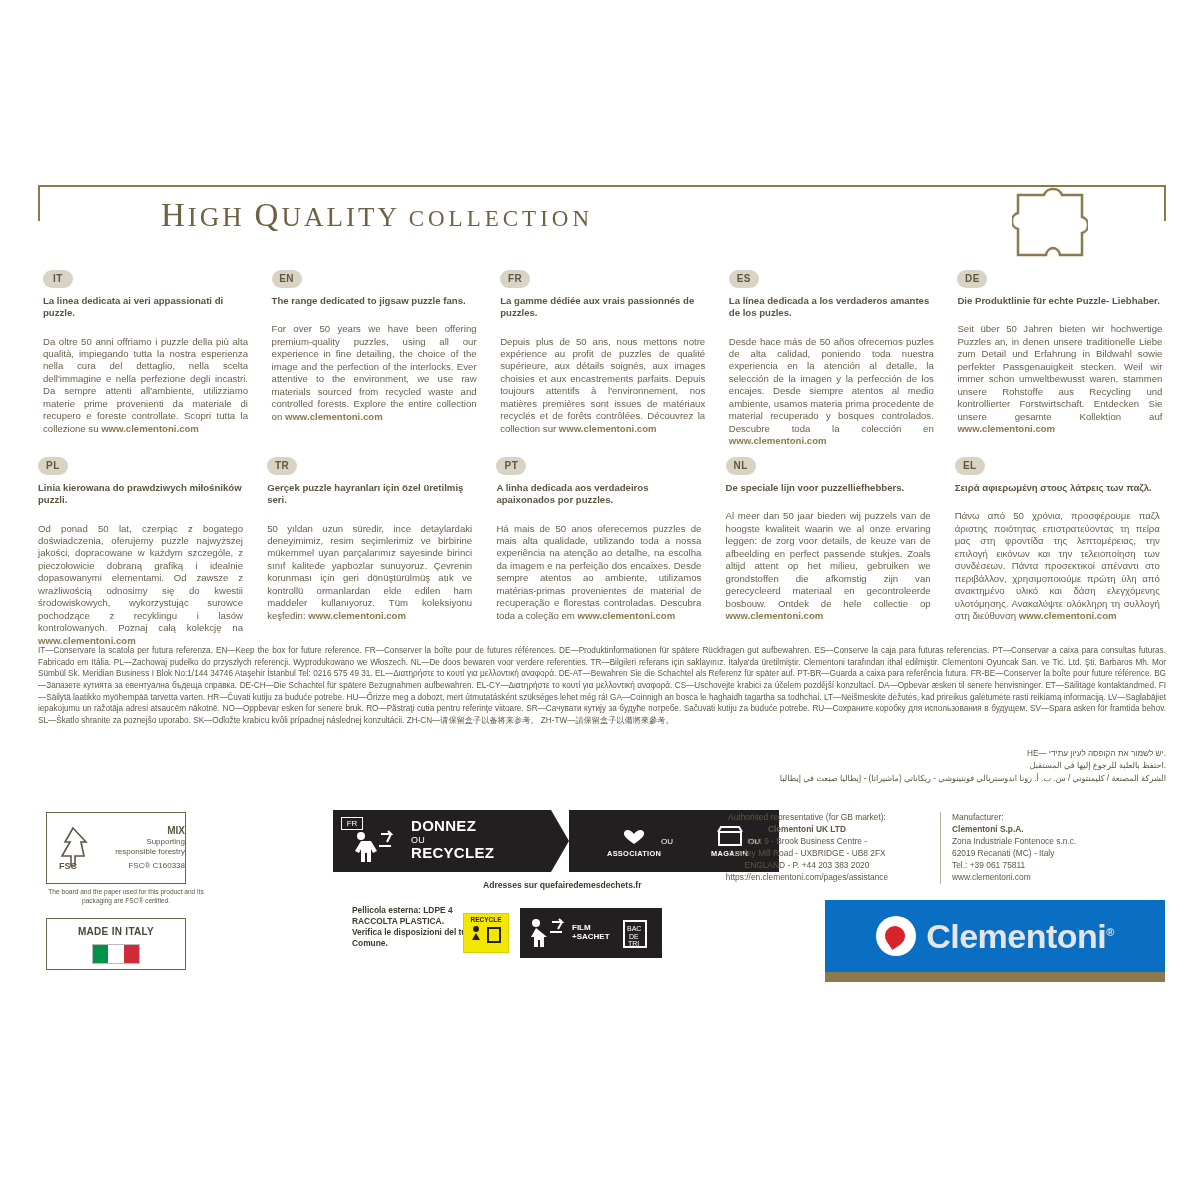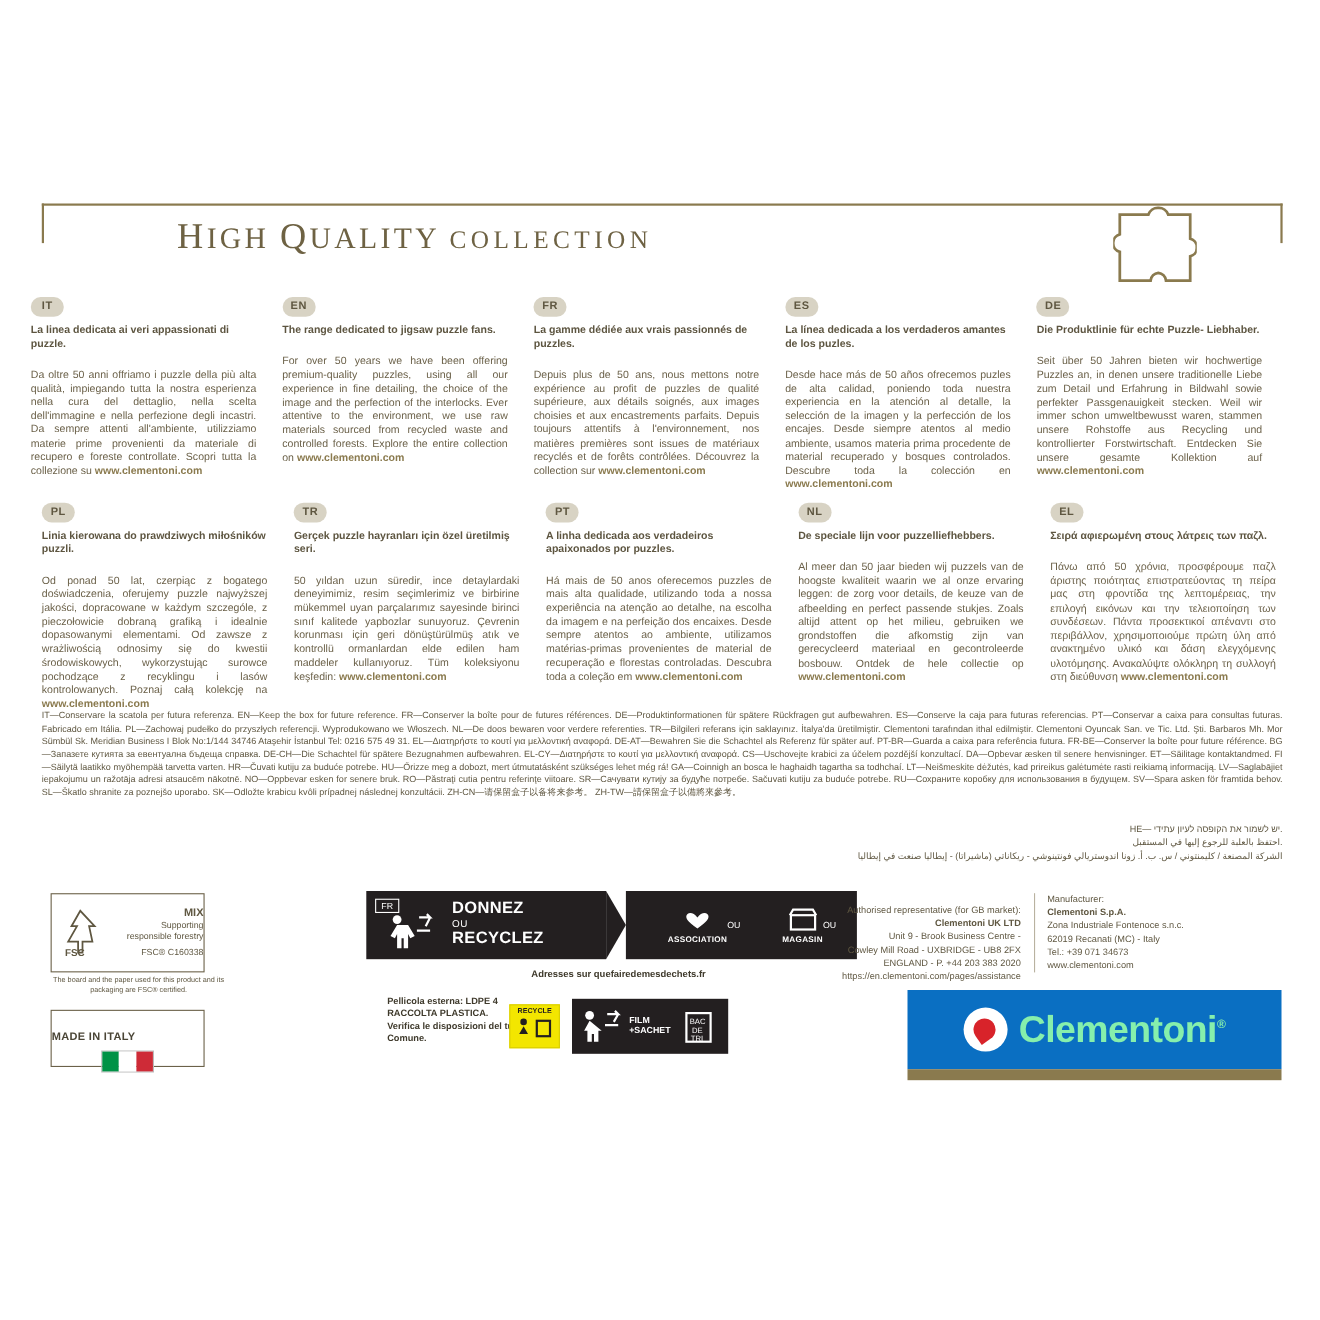--- a/index.html
+++ b/index.html
@@ -33,21 +33,21 @@
     background:#ffffff; padding:0 18px;
     white-space:nowrap;
   }
   .hdr-title .cap { font-size:33px; }
   .hdr-title .coll { font-size:23px; letter-spacing:4px; }
 
   .puzzle-icon { position:absolute; right:78px; top:2px; }
 
   
   .lang-grid {
-    position:absolute; left:28px; top:268px; width:1128px;
+    position:absolute; left:43px; top:268px; width:1128px;
     display:grid;
     grid-template-columns:repeat(5, 1fr);
     column-gap:18px;
     row-gap:0;
     gap:15px;
   }
   .lang-row2 {
     position:absolute; left:38px; top:455px; width:1128px;
     display:grid;
     grid-template-columns:repeat(5, 1fr);
@@ -93,21 +93,21 @@
   }
   .fsc-tree { width:52px; display:flex; justify-content:center; }
   .fsc-text { flex:1; text-align:right; font-size:8px; line-height:1.25; color:#5f5741; }
   .fsc-text .mix { font-weight:bold; font-size:10px; }
   .fsc-note {
     position:absolute; left:46px; top:888px; width:160px;
     font-size:6.6px; line-height:1.3; color:#5f5741; text-align:center;
   }
   .made-italy {
     position:absolute; left:46px; top:918px; width:140px; height:52px;
-    border:1px solid #6b6149; padding-top:18px;
+    border:1px solid #6b6149; text-align:center; padding-top:7px;
   }
   .made-italy .mi-text { font-size:10px; font-weight:bold; color:#4a4staff; color:#4a4536; letter-spacing:0.3px; }
   .flag { margin:7px auto 0; width:48px; height:20px; display:flex; border:0.5px solid #bbb; }
   .flag span { flex:1; }
   .flag .g { background:#009246; }
   .flag .w { background:#ffffff; }
   .flag .r { background:#ce2b37; }
 
   
   .triman {
@@ -154,21 +154,21 @@
   .recycle-badge .rb-top { font-size:6.5px; font-weight:bold; text-align:center; color:#231f20; padding-top:2px; }
   .tri-black2 {
     position:absolute; left:520px; top:908px; width:142px; height:50px; background:#231f20;
     display:flex; align-items:center;
   }
   .fs-label { color:#fff; font-size:8px; font-weight:bold; line-height:1.1; margin-left:6px; }
 
   
   .rep-block {
     position:absolute; left:686px; top:812px; width:242px;
-    text-align:right; font-size:8.4px; line-height:1.42; color:#5f5741;margin-top:10px;
+    text-align:center; font-size:8.4px; line-height:1.42; color:#5f5741;
   }
   .rep-divider {
     position:absolute; left:940px; top:812px; width:1px; height:72px; background:#b9b2a0;
   }
   .man-block {
     position:absolute; left:952px; top:812px; width:220px;
     text-align:left; font-size:8.4px; line-height:1.42; color:#5f5741;
   }
   .man-block .url { color:#5f5741; }
 
@@ -180,21 +180,21 @@
   }
   .logo-inner { display:flex; align-items:center; }
   .logo-mark {
     width:40px; height:40px; border-radius:50%; background:#ffffff;
     position:relative; margin-right:10px;
   }
   .logo-mark:after {
     content:""; position:absolute; left:9px; top:10px; width:20px; height:20px;
     background:#d8232a; border-radius:50% 50% 50% 0; transform:rotate(-35deg);
   }
-  .logo-text { color:#86efac; font-size:34px; font-weight:bold; letter-spacing:-0.5px; }
+  .logo-text { color:#e5e5e5; font-size:34px; font-weight:bold; letter-spacing:-0.5px; }
   .logo-text sup { font-size:11px; vertical-align:super; }
   .logo-bar {
     position:absolute; left:825px; top:972px; width:340px; height:10px; background:#8a7a4e;
   }
 </style>
 </head>
 <body>
 
 <div class="page">
 
@@ -381,21 +381,21 @@
     <div>Cowley Mill Road - UXBRIDGE - UB8 2FX</div>
     <div>ENGLAND - P. +44 203 383 2020</div>
     <div>https://en.clementoni.com/pages/assistance</div>
   </div>
   <div class="rep-divider"></div>
   <div class="man-block">
     <div>Manufacturer:</div>
     <div style="font-weight:bold">Clementoni S.p.A.</div>
     <div>Zona Industriale Fontenoce s.n.c.</div>
     <div>62019 Recanati (MC) - Italy</div>
-    <div>Tel.: +39 071 34673</div>
+    <div>Tel.: +39 061 75811</div>
     <div class="url">www.clementoni.com</div>
   </div>
 
   <div class="logo">
     <div class="logo-inner">
       <div class="logo-mark"></div>
       <div class="logo-text"><span>Clementoni</span><sup>®</sup></div>
     </div>
   </div>
   <div class="logo-bar"></div>

